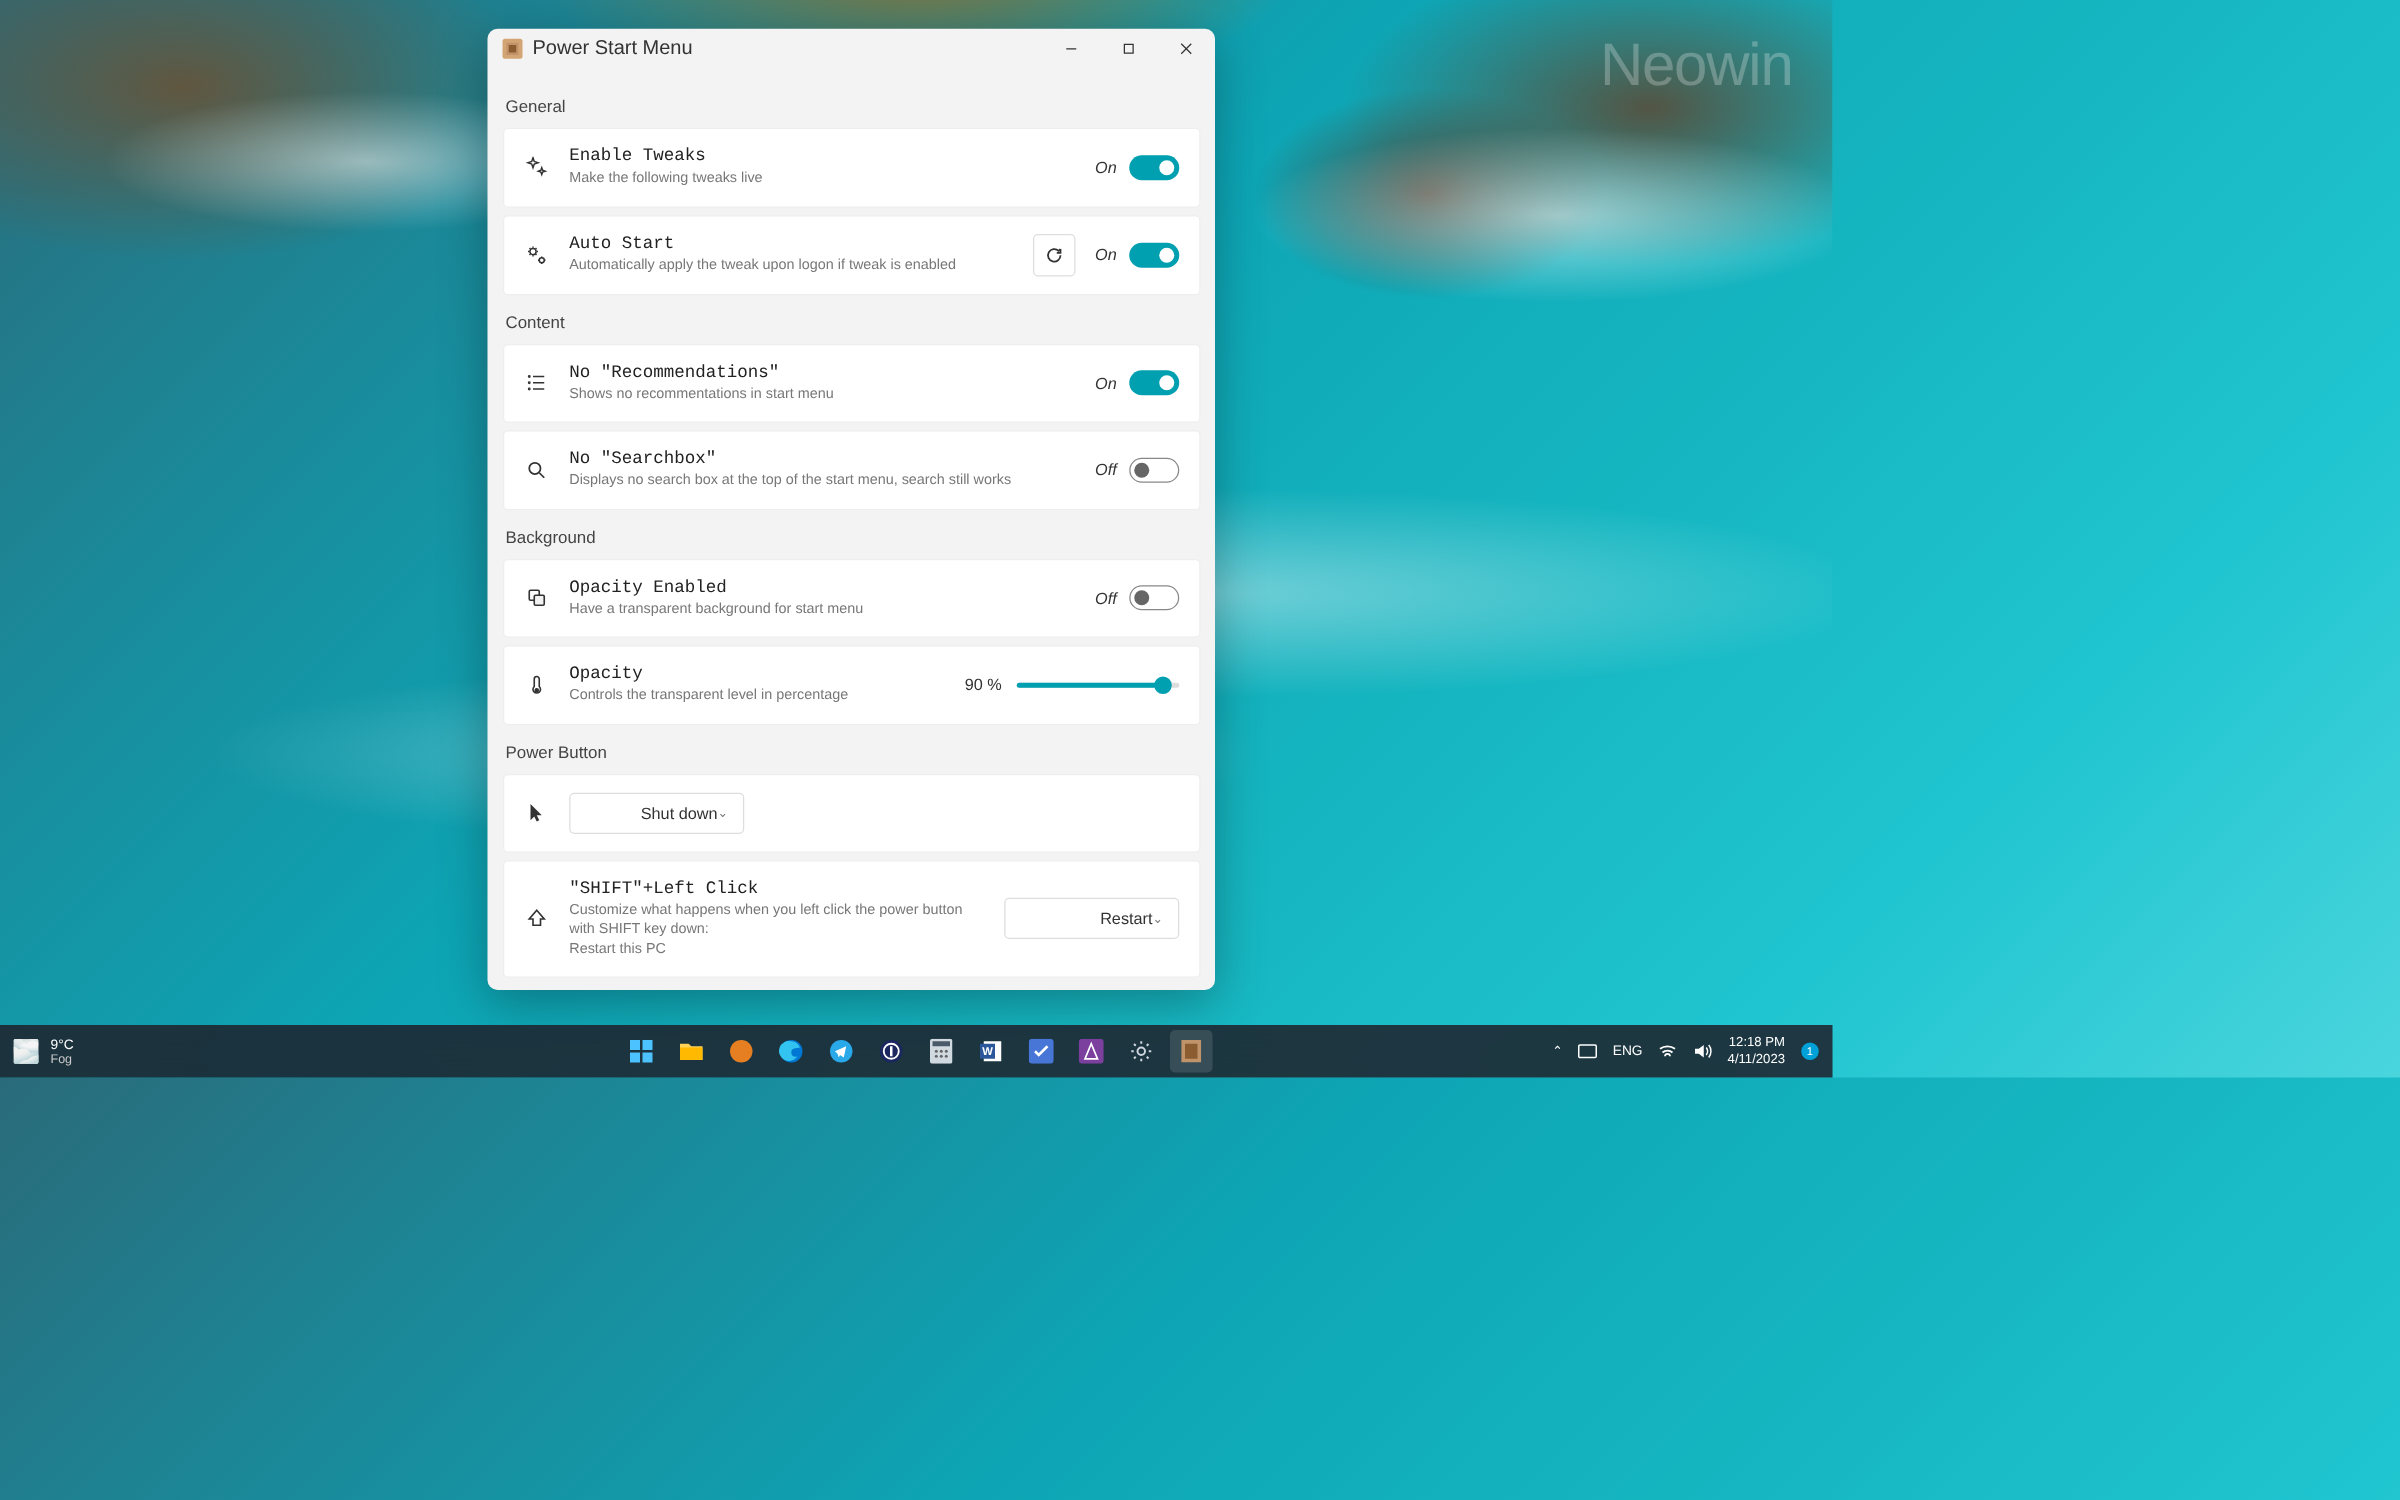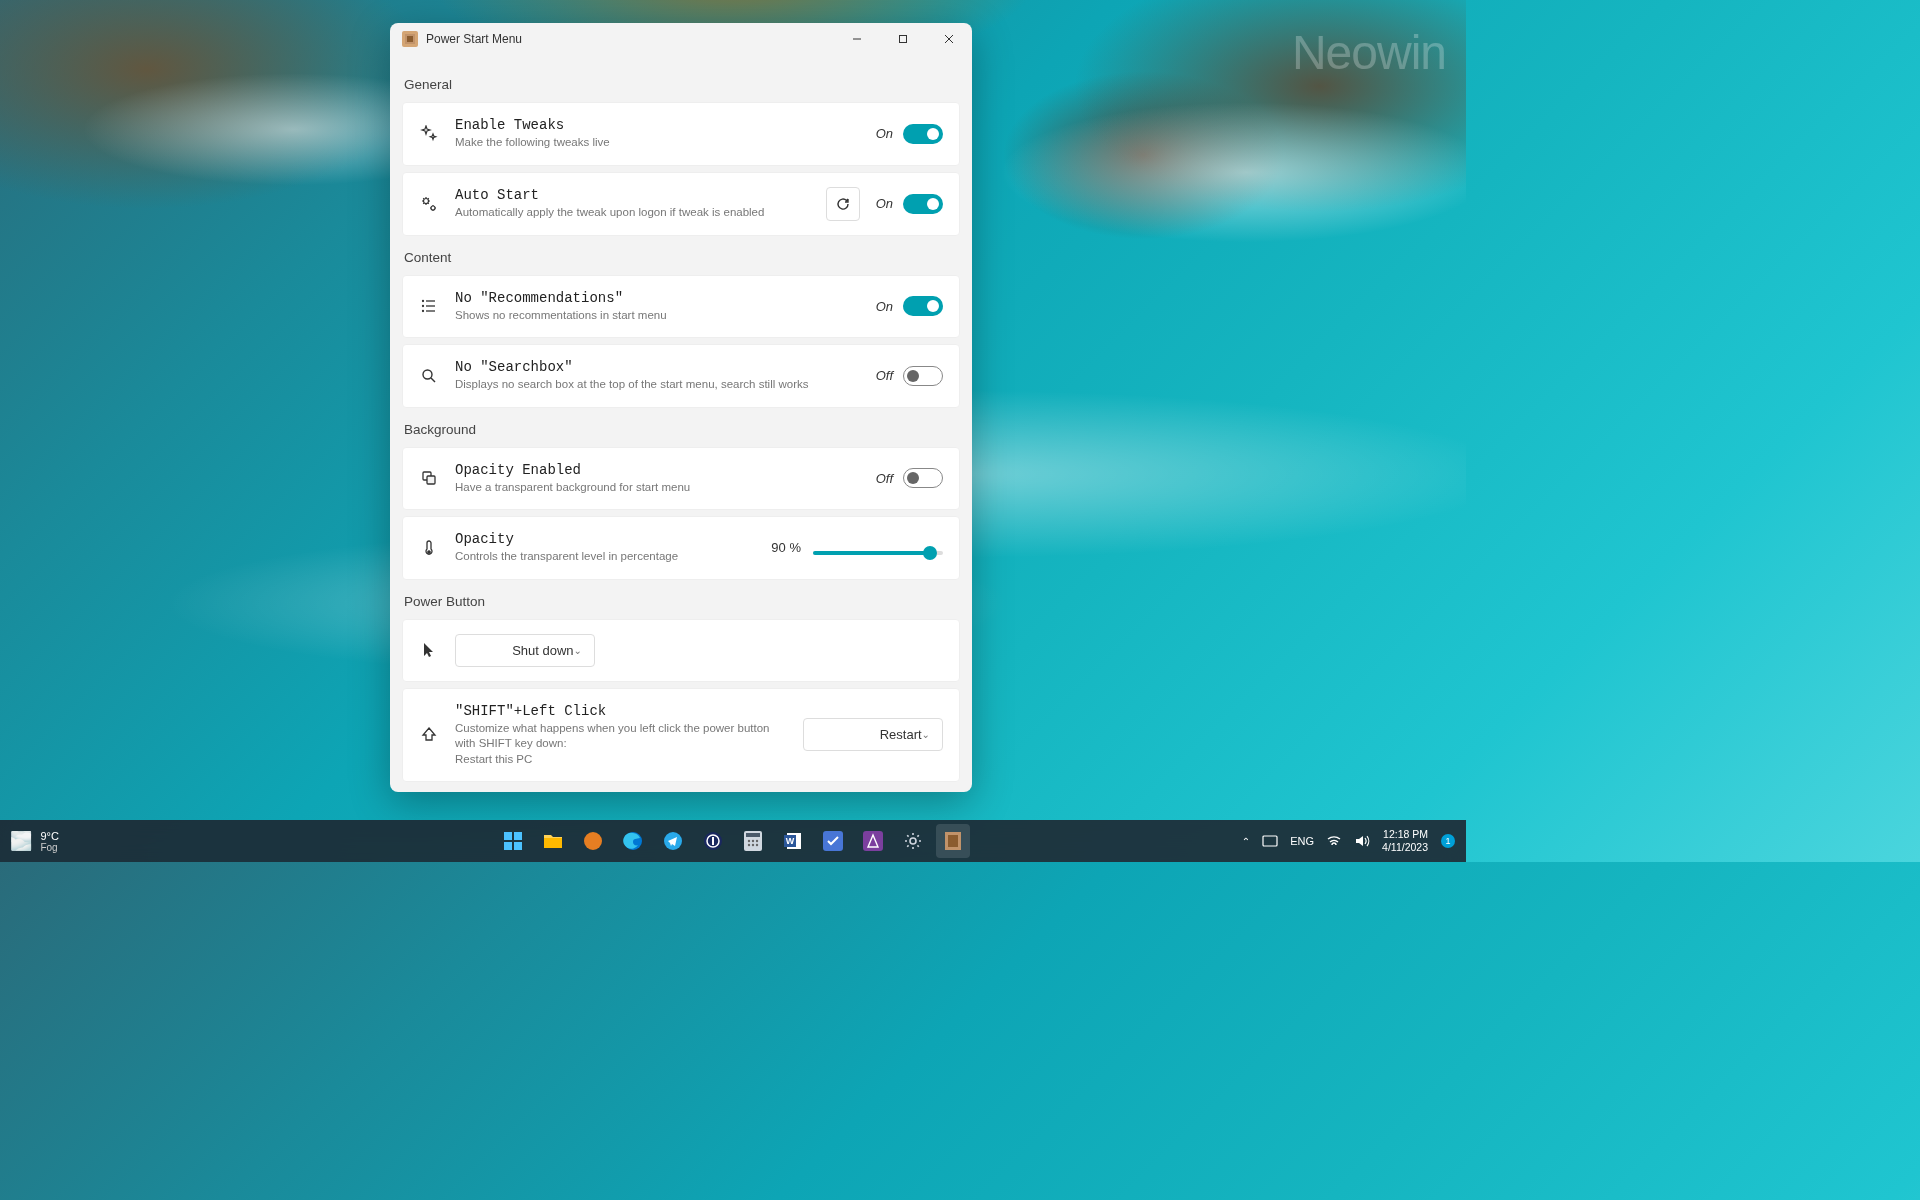--- a/index.html
+++ b/index.html
@@ -15,28 +15,28 @@
   radial-gradient(ellipse 350px 180px at 90% 10%, rgba(90,75,55,.9), transparent 70%),
   radial-gradient(ellipse 500px 150px at 50% -2%, rgba(130,115,60,.95), transparent 60%),
   radial-gradient(ellipse 200px 120px at 78% 18%, rgba(80,65,50,.9), transparent 70%);
 }
 .bg-foam { position:absolute; inset:0; background:
   radial-gradient(ellipse 300px 80px at 20% 15%, rgba(255,255,255,.5), transparent 70%),
   radial-gradient(ellipse 350px 100px at 85% 20%, rgba(255,255,255,.55), transparent 70%),
   radial-gradient(ellipse 800px 120px at 65% 55%, rgba(255,255,255,.4), transparent 70%),
   radial-gradient(ellipse 600px 100px at 40% 70%, rgba(255,255,255,.3), transparent 70%);
 }
-.watermark { position:absolute; top:25px; right:20px; font-size:48px; font-weight:300; color:rgba(255,255,255,.25); letter-spacing:-1px; }
+.watermark { position:absolute; top:25px; right:32px; font-size:48px; font-weight:300; color:rgba(255,255,255,.25); letter-spacing:-1px; }
 
 .window {
   position:absolute; left:390px; top:23px; width:582px; height:769px;
   background:#f3f3f3; border-radius:8px; box-shadow:0 10px 40px rgba(0,0,0,.3);
   display:flex; flex-direction:column; overflow:hidden;
 }
-.titlebar { height:32px; display:flex; align-items:center; padding:0 0 0 12px; font-size:12px; color:#333; }
+.titlebar { height:32px; display:flex; align-items:center; padding:0 0 0 12px; font-size:16px; color:#333; }
 .titlebar .app-icon { width:16px; height:16px; margin-right:8px; display:inline-flex; align-items:center; justify-content:center; background:#d4a574; border-radius:2px; }
 .titlebar .spacer { flex:1; }
 .winbtn { width:46px; height:32px; display:flex; align-items:center; justify-content:center; color:#333; }
 .toolbar { height:44px; display:flex; align-items:center; padding:0 12px; border-bottom:1px solid #e5e5e5; background:#f3f3f3; }
 .toolbar .repair { display:flex; align-items:center; gap:8px; font-size:13px; color:#333; padding:6px 8px; border-radius:4px; }
 .toolbar .more { margin-left:auto; font-size:16px; letter-spacing:2px; padding:4px 6px; }
 .scroll { flex:1; overflow-y:auto; padding:14px 12px 20px 12px; }
 .scroll::-webkit-scrollbar { width:4px; }
 .scroll::-webkit-scrollbar-thumb { background:#bbb; border-radius:2px; }
 .section-header { font-size:13.5px; color:#444; padding:8px 2px 10px; }
@@ -47,21 +47,21 @@
 .card .desc { font-size:11.5px; color:#777; margin-top:2px; line-height:1.35; }
 .toggle-group { display:flex; align-items:center; gap:10px; }
 .toggle-label { font-size:13px; color:#333;font-style:italic; }
 .toggle { width:40px; height:20px; border-radius:10px; position:relative; }
 .toggle.on { background:#00a0b0; }
 .toggle.off { background:#fff; border:1px solid #888; }
 .toggle .knob { position:absolute; width:12px; height:12px; border-radius:50%; top:50%; transform:translateY(-50%); }
 .toggle.on .knob { right:4px; background:#fff; }
 .toggle.off .knob { left:3px; background:#666; }
 .refresh-btn { width:34px; height:34px; border:1px solid #ddd; border-radius:4px; display:flex; align-items:center; justify-content:center; }
-.slider-wrap { display:flex; align-items:flex-end; gap:12px; }
+.slider-wrap { display:flex; align-items:center; gap:12px; }
 .slider-val { font-size:13px; color:#333; }
 .slider { width:130px; height:4px; background:#ddd; border-radius:2px; position:relative; }
 .slider .fill { position:absolute; left:0; top:0; height:100%; background:#00a0b0; border-radius:2px; }
 .slider .thumb { position:absolute; width:14px; height:14px; border-radius:50%; background:#00a0b0; top:50%; transform:translate(-50%,-50%); }
 .select-box { border:1px solid #ddd; border-radius:4px; padding:8px 12px; min-width:140px; display:flex; align-items:center; justify-content:flex-end; font-size:13px; color:#333; }
 .select-box .chev { color:#777; font-size:10px; }
 
 .taskbar { position:absolute; bottom:0; left:0; right:0; height:42px; background:rgba(30,35,45,.88); backdrop-filter:blur(10px); display:flex; align-items:center; padding:0 10px; color:#fff; font-size:11px; }
 .taskbar .weather { display:flex; align-items:center; gap:8px; }
 .taskbar .weather .wicon { font-size:18px; }

